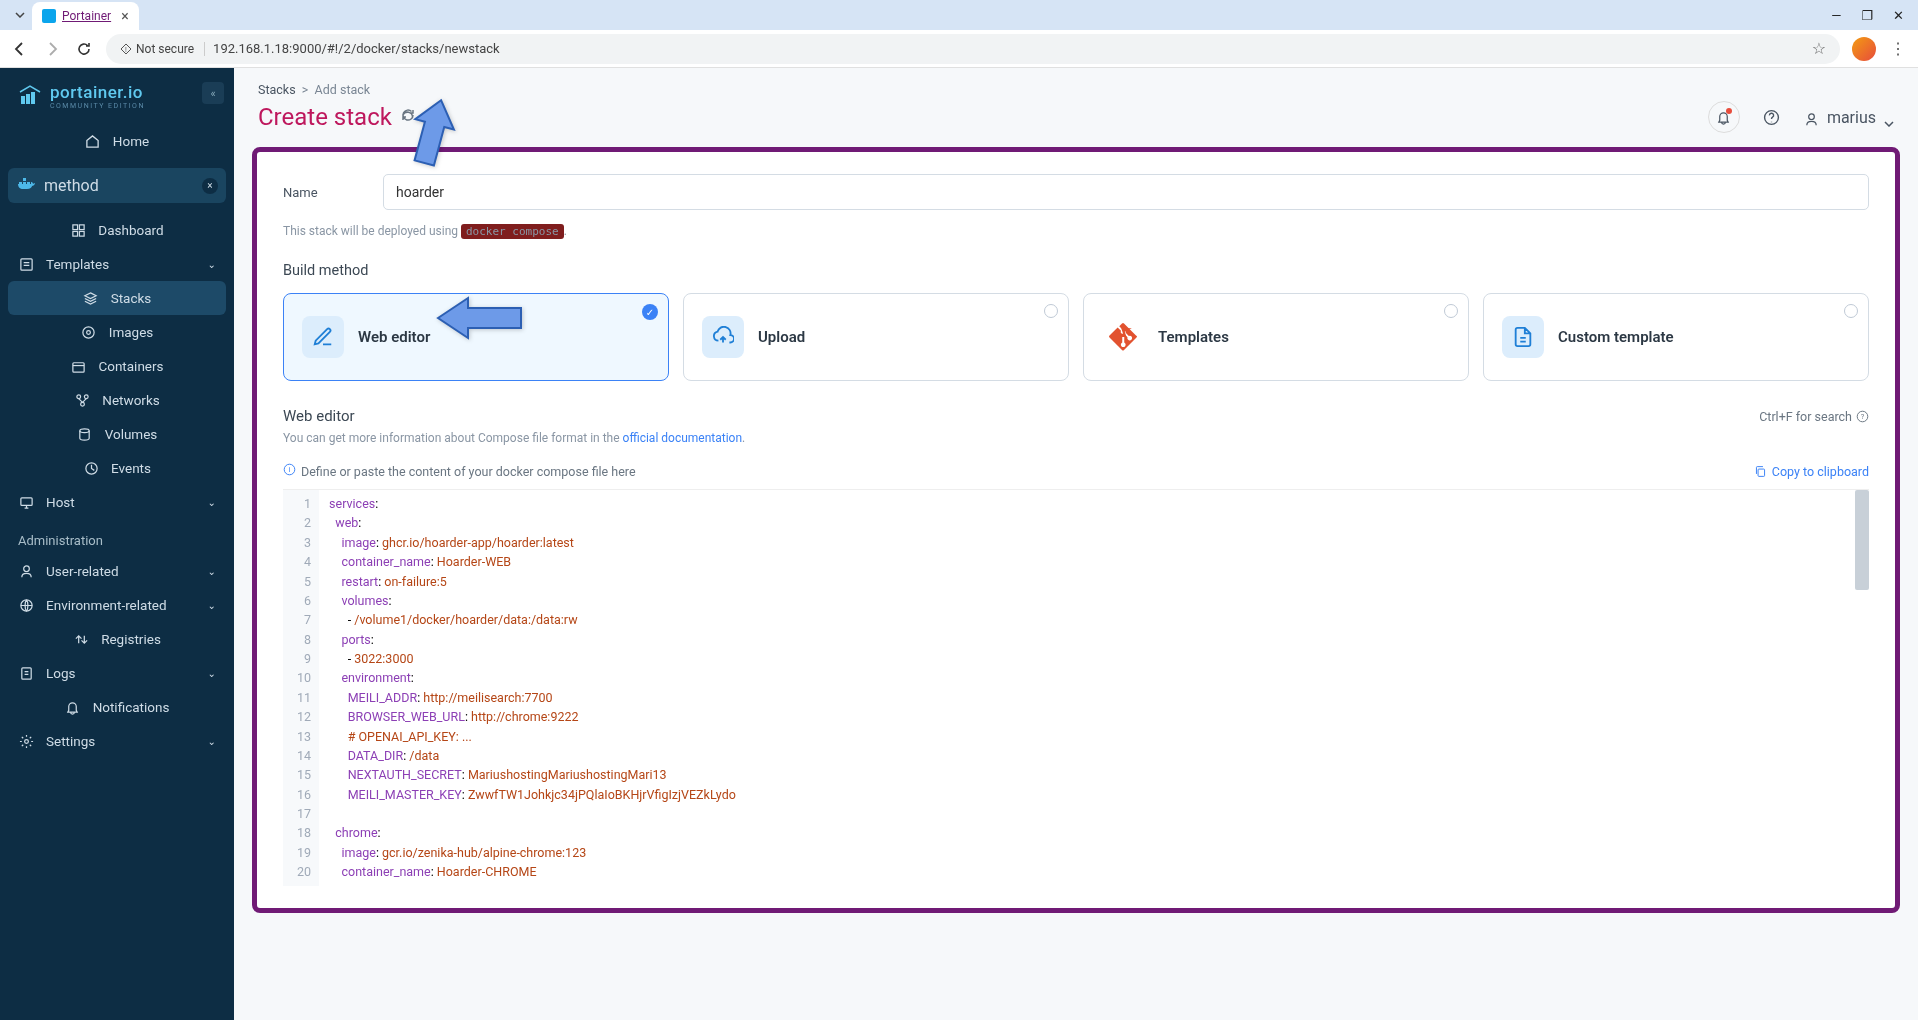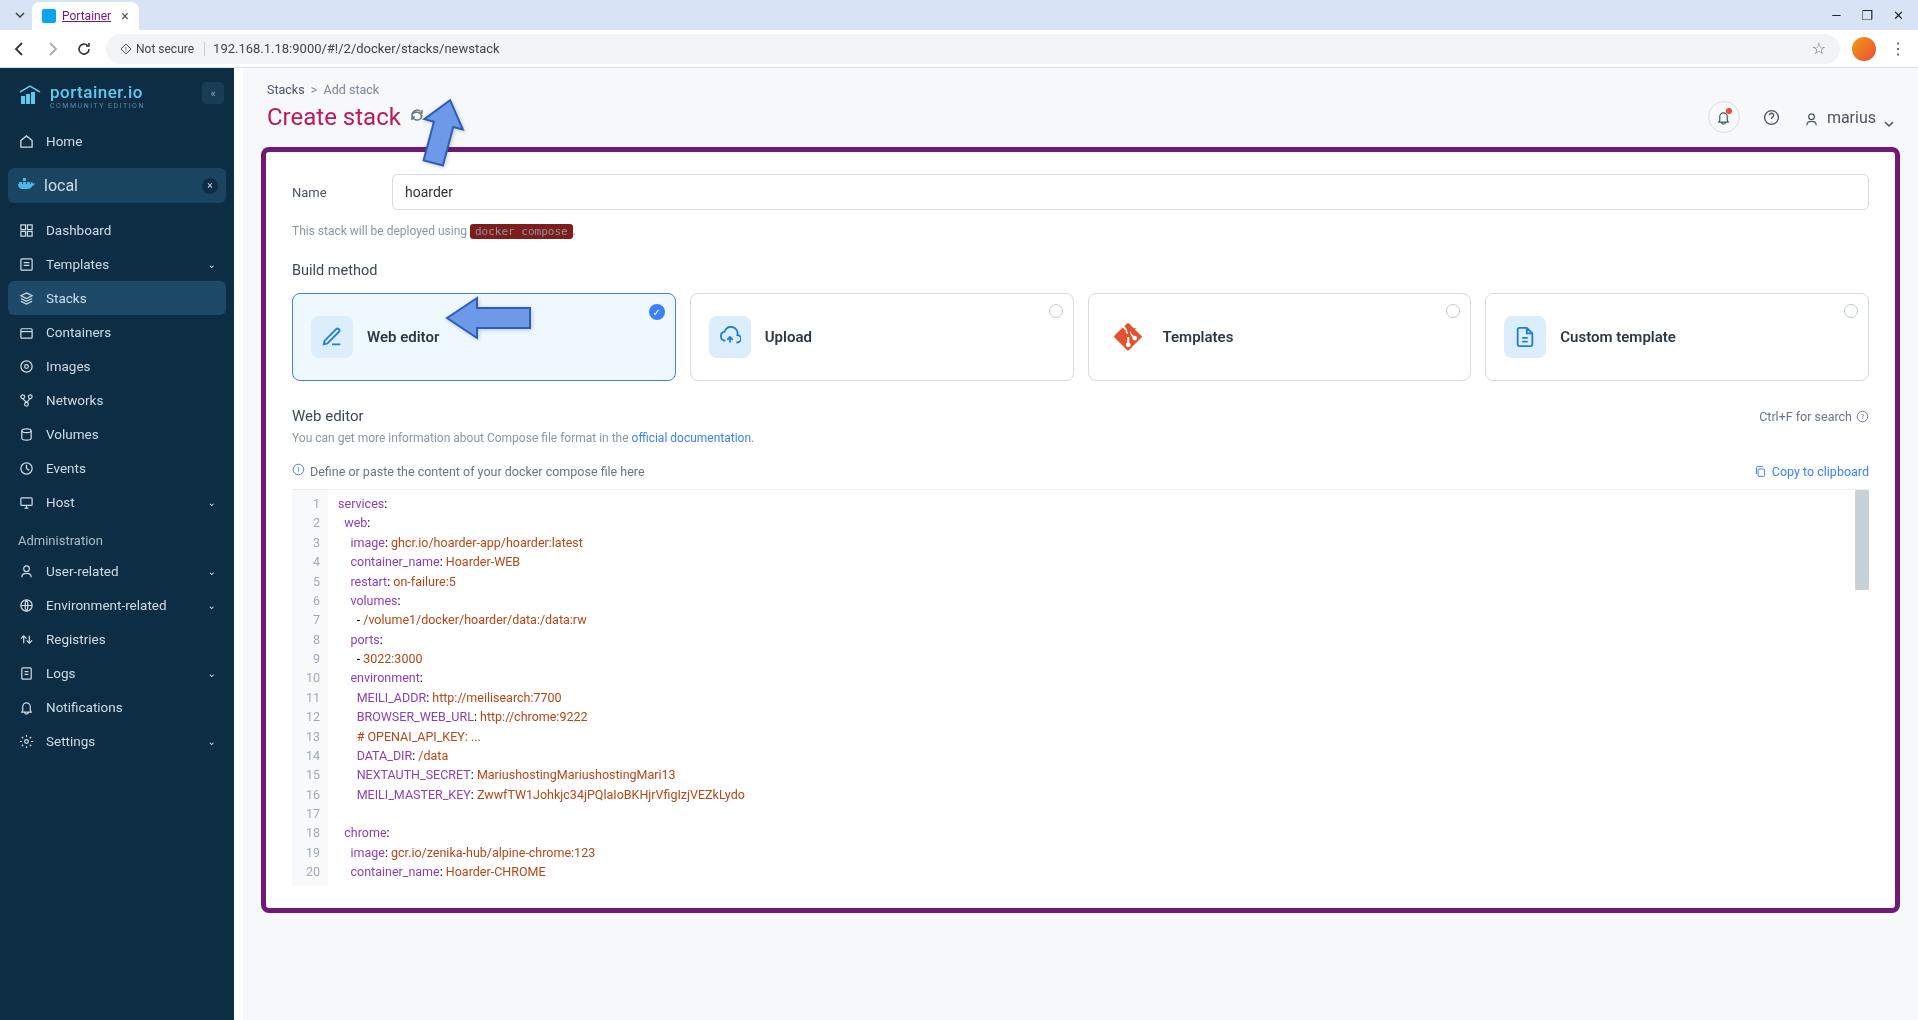--- a/index.html
+++ b/index.html
@@ -29,33 +29,33 @@
     
     
     .sidebar { width: 234px; background: #0d2d44; color: #cfdce6; display: flex; flex-direction: column; position: relative; }
     .sidebar-logo { padding: 14px 18px; display: flex; align-items: center; gap: 8px; }
     .logo-icon { width: 24px; height: 24px; }
     .logo-text { display: flex; flex-direction: column; }
     .logo-name { color: #60c9ef; font-size: 17px; font-weight: 500; letter-spacing: 0.5px; }
     .logo-sub { color: #5a8aa8; font-size: 7px; letter-spacing: 1.5px; }
     .sidebar-collapse { position: absolute; right: 10px; top: 14px; width: 22px; height: 22px; background: #1a3d56; border-radius: 4px; display: flex; align-items: center; justify-content: center; color: #8ab; font-size: 11px; cursor: pointer; }
     
-    .nav-item { display: flex; align-items: center; padding: 9px 18px; gap: 12px; font-size: 13.5px; cursor: pointer; color: #cfdce6; }
+    .nav-item { display: flex; align-items: center; padding: 9px 18px; gap: 12px; font-size: 13.5px; cursor: pointer; color: #cfdce6; justify-content: center; }
     .nav-item.active { background: #1d4a68; border-radius: 6px; margin: 0 8px; padding: 9px 10px; }
     .nav-item-icon { width: 16px; display: flex; align-items: center; justify-content: center; }
     .nav-chevron { margin-left: auto; font-size: 10px; }
     
     .env-badge { background: #1a4560; margin: 10px 8px; border-radius: 6px; display: flex; align-items: center; padding: 8px 10px; gap: 8px; position: relative; }
     .env-docker-icon { color: #4db8e8; }
     .env-close { position: absolute; right: 8px; width: 16px; height: 16px; background: #0d2d44; border-radius: 50%; display: flex; align-items: center; justify-content: center; font-size: 10px; }
     
     .nav-section-label { padding: 14px 18px 6px; font-size: 13px; color: #a8bdc8; }
     
     
-    .main { flex: 1; background: #f6f8fa; overflow-y: auto; margin-left: 9px; }
+    .main { flex: 1; background: #f6f8fa; overflow-y: auto; }
     .breadcrumb { padding: 14px 24px 4px; font-size: 12.5px; color: #7a8694; }
     .breadcrumb a { color: #4a5562; text-decoration: none; }
     .header-row { display: flex; align-items: center; padding: 0 24px 14px; }
     .page-title { font-size: 24px; color: #be185d; font-weight: 400; }
     .refresh-icon { margin-left: 8px; color: #6a7682; cursor: pointer; }
     .header-actions { margin-left: auto; display: flex; align-items: center; gap: 16px; }
     .header-icon-btn { width: 32px; height: 32px; display: flex; align-items: center; justify-content: center; color: #4a5562; cursor: pointer; border-radius: 50%; }
     .header-icon-btn.alert { border: 1px solid #ddd; position: relative; }
     .alert-dot { position: absolute; top: 6px; right: 7px; width: 6px; height: 6px; background: #e74c3c; border-radius: 50%; }
     .user-menu { display: flex; align-items: flex-end; gap: 8px; color: #4a5562; cursor: pointer; }
@@ -186,21 +186,21 @@
     <div class="env-badge">
       <span class="env-docker-icon">
         <svg width="18" height="14" viewBox="0 0 18 14">
             <rect x="1" y="5" width="3" height="3" fill="currentColor"></rect>
             <rect x="5" y="5" width="3" height="3" fill="currentColor"></rect>
             <rect x="9" y="5" width="3" height="3" fill="currentColor"></rect>
             <rect x="5" y="1" width="3" height="3" fill="currentColor"></rect>
             <path d="M0 9h14c1 0 3-1 3-3-1 0-2 1-2 1s0-2-2-2c0 2 0 2 0 2H0c0 3 2 5 5 5h4c3 0 5-2 5-3" fill="currentColor"></path>
           </svg>
       </span>
-      <span>local</span>
+      <span>method</span>
       <span class="env-close">×</span>
     </div>
 
     <div id="sidebar-items">
         <div class="nav-item">
           <span class="nav-item-icon">
             <svg width="15" height="15" viewBox="0 0 16 16" fill="none" stroke="currentColor" stroke-width="1.3">
               <rect x="2" y="2" width="5" height="5"></rect>
               <rect x="9" y="2" width="5" height="5"></rect>
               <rect x="2" y="9" width="5" height="5"></rect>
@@ -223,34 +223,34 @@
           <span class="nav-item-icon">
             <svg width="15" height="15" viewBox="0 0 16 16" fill="none" stroke="currentColor" stroke-width="1.3">
               <path d="M8 2l6 3-6 3-6-3z M2 8l6 3 6-3 M2 11l6 3 6-3"></path>
             </svg>
           </span>
           <span>Stacks</span>
         </div>
         <div class="nav-item">
           <span class="nav-item-icon">
             <svg width="15" height="15" viewBox="0 0 16 16" fill="none" stroke="currentColor" stroke-width="1.3">
+              <circle cx="8" cy="8" r="6"></circle>
+              <circle cx="8" cy="8" r="2"></circle>
+            </svg>
+          </span>
+          <span>Images</span>
+        </div>
+        <div class="nav-item">
+          <span class="nav-item-icon">
+            <svg width="15" height="15" viewBox="0 0 16 16" fill="none" stroke="currentColor" stroke-width="1.3">
               <rect x="2" y="4" width="12" height="10" rx="1"></rect>
               <path d="M2 7h12"></path>
             </svg>
           </span>
           <span>Containers</span>
-        </div>
-        <div class="nav-item">
-          <span class="nav-item-icon">
-            <svg width="15" height="15" viewBox="0 0 16 16" fill="none" stroke="currentColor" stroke-width="1.3">
-              <circle cx="8" cy="8" r="6"></circle>
-              <circle cx="8" cy="8" r="2"></circle>
-            </svg>
-          </span>
-          <span>Images</span>
         </div>
         <div class="nav-item">
           <span class="nav-item-icon">
             <svg width="15" height="15" viewBox="0 0 16 16" fill="none" stroke="currentColor" stroke-width="1.3">
               <circle cx="4" cy="4" r="2"></circle>
               <circle cx="12" cy="4" r="2"></circle>
               <circle cx="8" cy="12" r="2"></circle>
               <path d="M4 6l4 4M12 6l-4 4"></path>
             </svg>
           </span>

